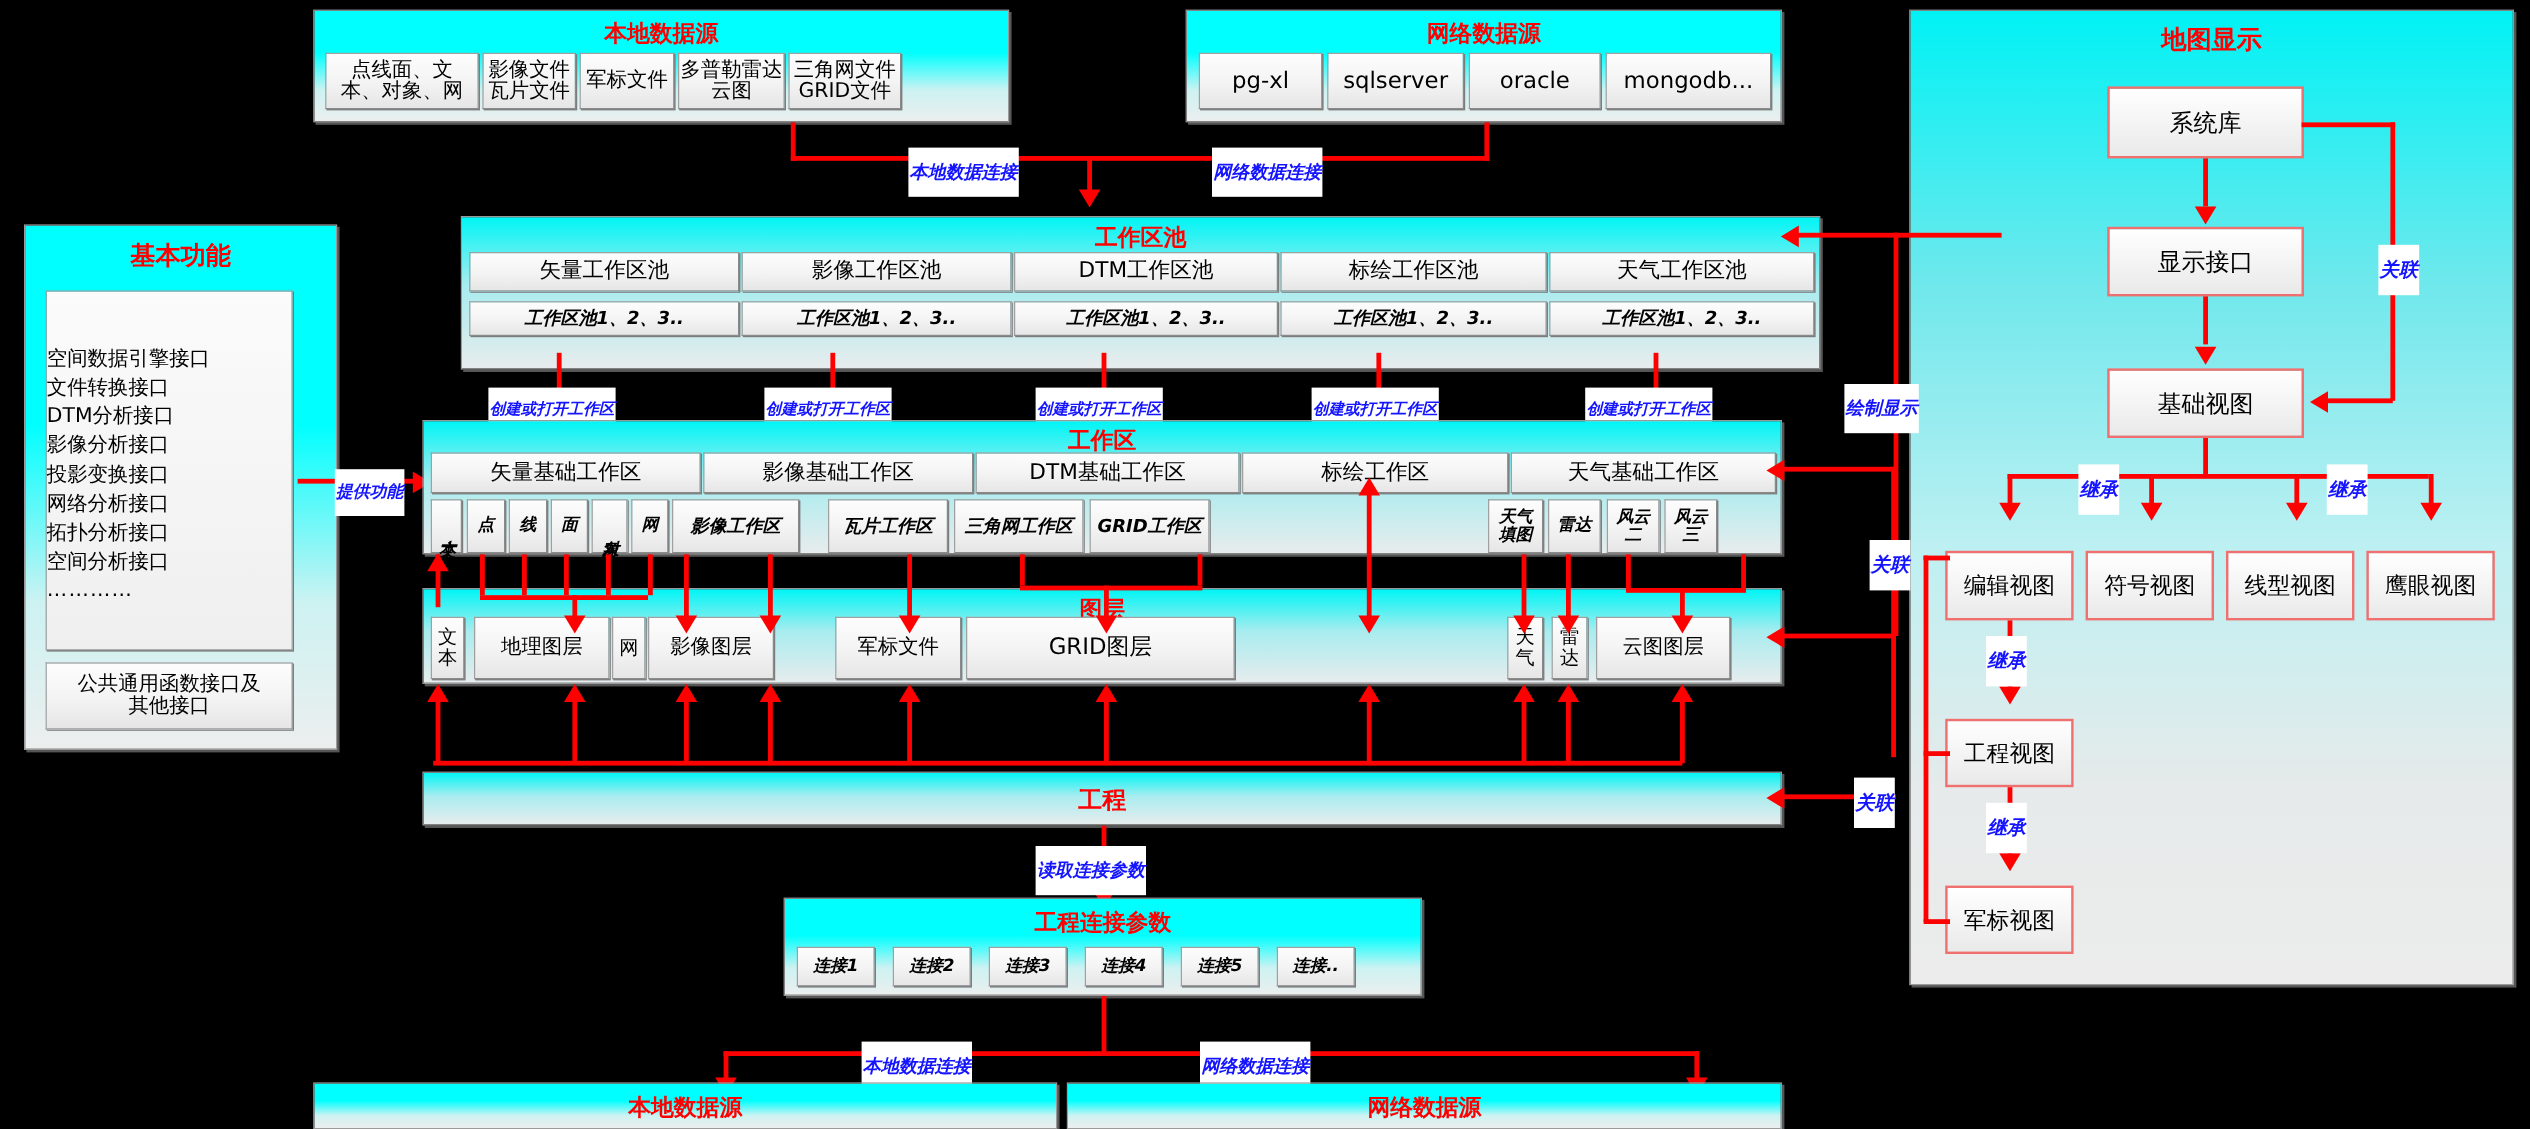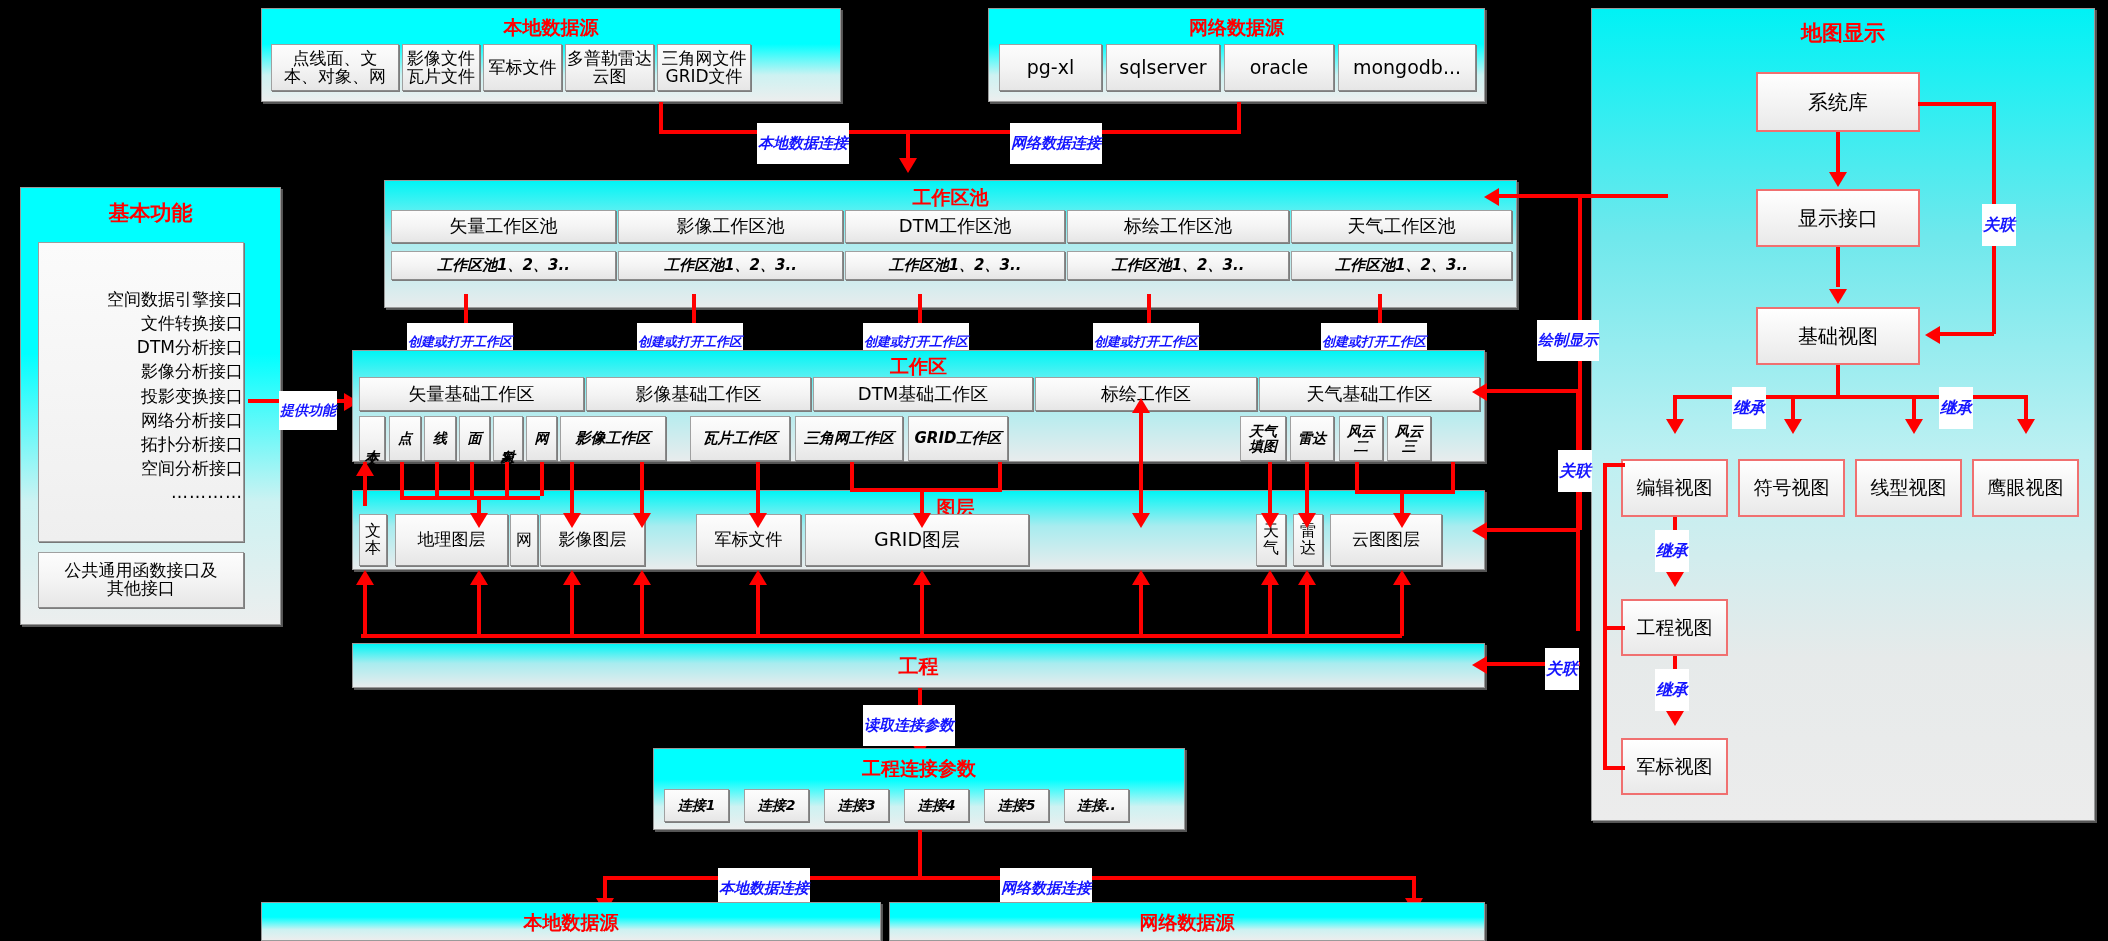--- a/index.html
+++ b/index.html
@@ -53,21 +53,21 @@
   .edge-label{
     position:absolute;background:#ffffff;color:#1414ff;
     font-style:italic;font-weight:bold;white-space:nowrap;
     padding:12px 1px;line-height:1.1;
   }
 
   
   .fn-list{
     background:linear-gradient(to bottom,#fbfbfb,#efefef);
     border:1px solid #9d9d9d;box-shadow:1px 1px 0 #777;
-    text-align:right;color:#000;padding-left:48px;
+    text-align:left;color:#000;
   }
   .fn-list div{line-height:1.42;}
 </style>
 </head>
 <body>
 
 <div class="abs panel" style="left:261px;top:8px;width:580px;height:94px;">
   <div class="panel-title" style="top:6px;font-size:19px;">本地数据源</div>
   <div class="abs btn" style="left:9px;top:35px;width:128px;height:47px;font-size:17px;">
     <span><span>点线面、文</span><br>
@@ -193,21 +193,21 @@
     <span><span>风云</span><br>
     <span>二</span></span>
   </div>
   <div class="abs btn italic" style="left:1034px;top:65px;width:44px;height:45px;font-size:14px;">
     <span><span>风云</span><br>
     <span>三</span></span>
   </div>
 </div>
 
 <div class="abs panel flat" style="left:352px;top:490px;width:1133px;height:80px;">
-  <div class="panel-title" style="top:4px;font-size:19px;padding-left:37px;">图层</div>
+  <div class="panel-title" style="top:4px;font-size:19px;">图层</div>
   <div class="abs btn" style="left:6px;top:23px;width:28px;height:52px;font-size:16px;">
     <span><span>文</span><br>
     <span>本</span></span>
   </div>
   <div class="abs btn" style="left:42px;top:23px;width:113px;height:52px;font-size:17px;">地理图层</div>
   <div class="abs btn" style="left:157px;top:23px;width:28px;height:52px;font-size:16px;">网</div>
   <div class="abs btn" style="left:187px;top:23px;width:105px;height:52px;font-size:17px;">影像图层</div>
   <div class="abs btn" style="left:343px;top:23px;width:105px;height:52px;font-size:17px;">军标文件</div>
   <div class="abs btn" style="left:452px;top:23px;width:224px;height:52px;font-size:19px;">GRID图层</div>
   <div class="abs btn" style="left:903px;top:23px;width:30px;height:52px;font-size:16px;">

